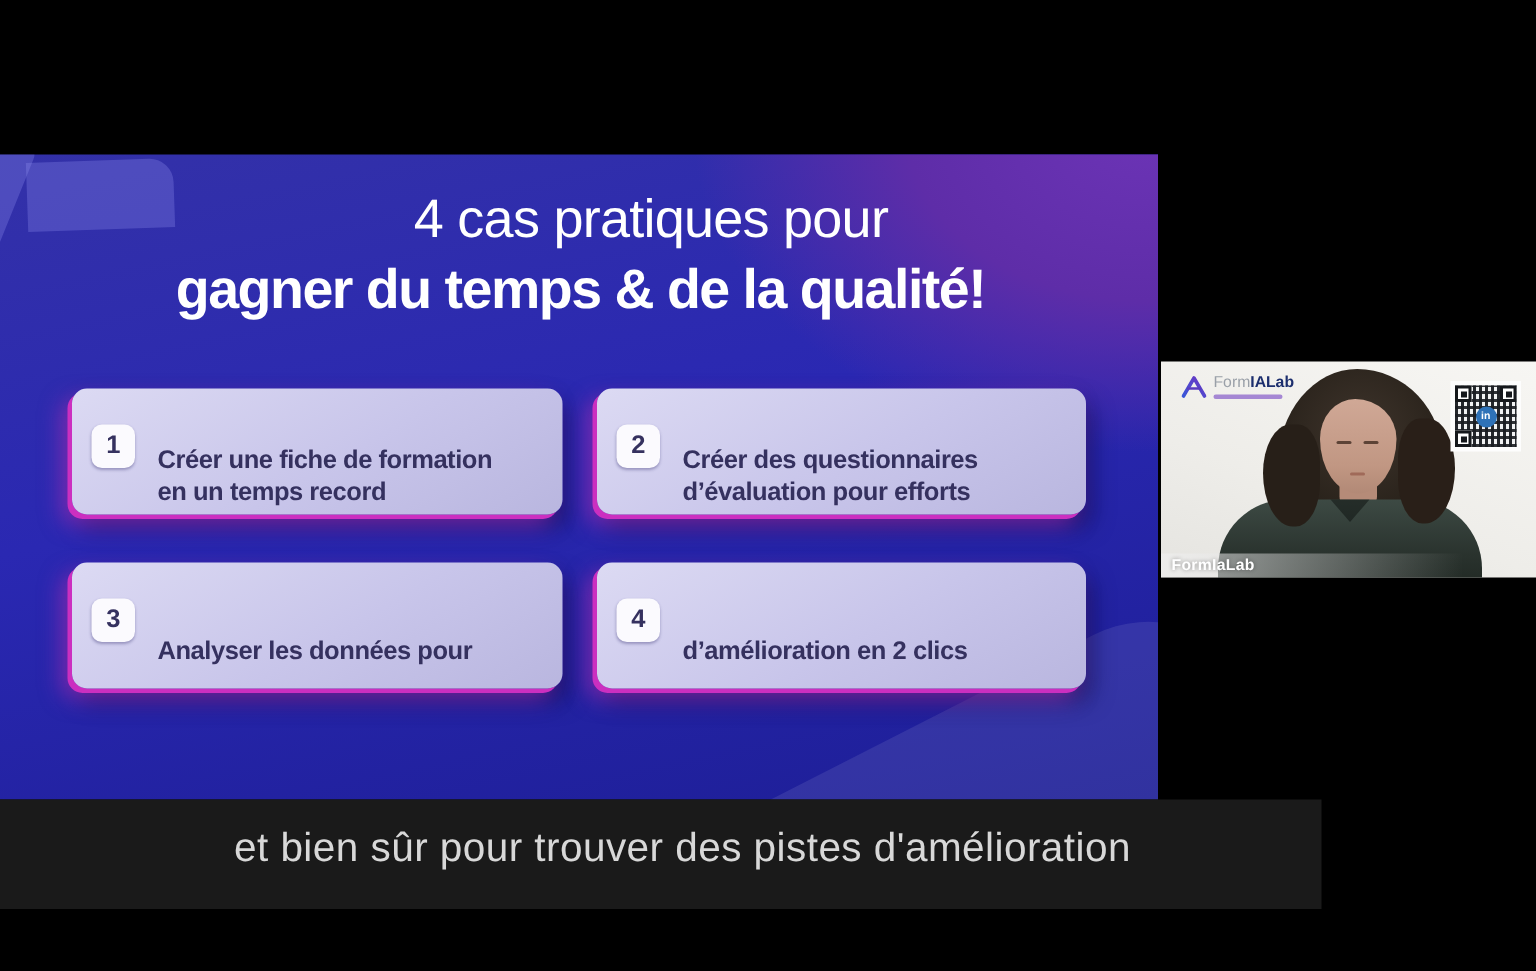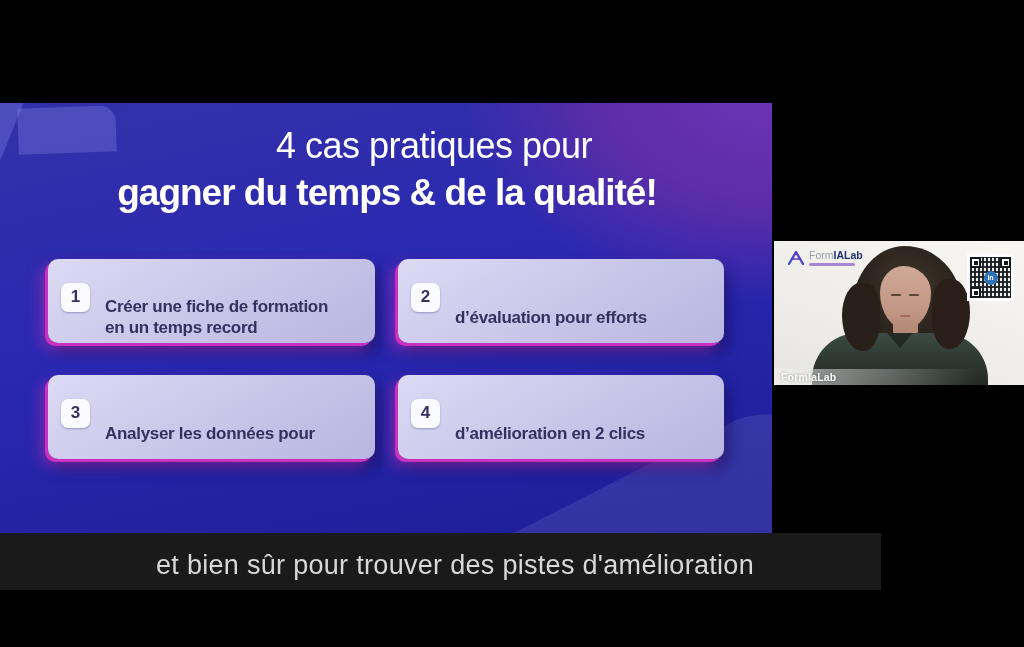--- a/index.html
+++ b/index.html
@@ -107,21 +107,21 @@
   .hair-r { position:absolute; left:158px; top:38px; width:38px; height:70px; z-index:6;
            background:#291f18; border-radius:40% 50% 55% 45%; }
 
   .nametag { position:absolute; left:0; bottom:0; width:212px; height:16px; z-index:10;
     background:linear-gradient(90deg, rgba(240,240,240,0.65) 0%, rgba(205,205,205,0.35) 55%, rgba(180,180,180,0) 95%);
     display:flex; align-items:center; padding-left:7px; box-sizing:border-box; }
   .nametag span { color:#ffffff; font-size:10.5px; font-weight:700; letter-spacing:0.2px;
     text-shadow:0 0 3px rgba(0,0,0,0.4); }
 
   
-  .captionbar { position:absolute; left:0; top:533px; width:881px; height:57px; background:#1a1a1a; }
+  .captionbar { position:absolute; left:0; top:533px; width:881px; height:73px; background:#1a1a1a; }
   .caption { position:absolute; left:156px; top:17px; color:#d8d8d8; font-size:27px;
     font-weight:400; letter-spacing:0.3px; white-space:nowrap; }
 </style>
 </head>
 <body>
 
 <div class="stage">
 
   <div class="slide">
     <div class="deco-arm"></div>
@@ -135,20 +135,21 @@
       <div class="card">
         <span class="badge">1</span>
         <div class="card-text">
           <span>Créer une fiche de formation</span>
           <span>en un temps record</span>
         </div>
       </div>
       <div class="card">
         <span class="badge">2</span>
         <div class="card-text">
+          <span>Créer des questionnaires</span>
           <span>d’évaluation pour efforts</span>
         </div>
       </div>
       <div class="card">
         <span class="badge">3</span>
         <div class="card-text">
           <span>Analyser les données pour</span>
         </div>
       </div>
       <div class="card">

